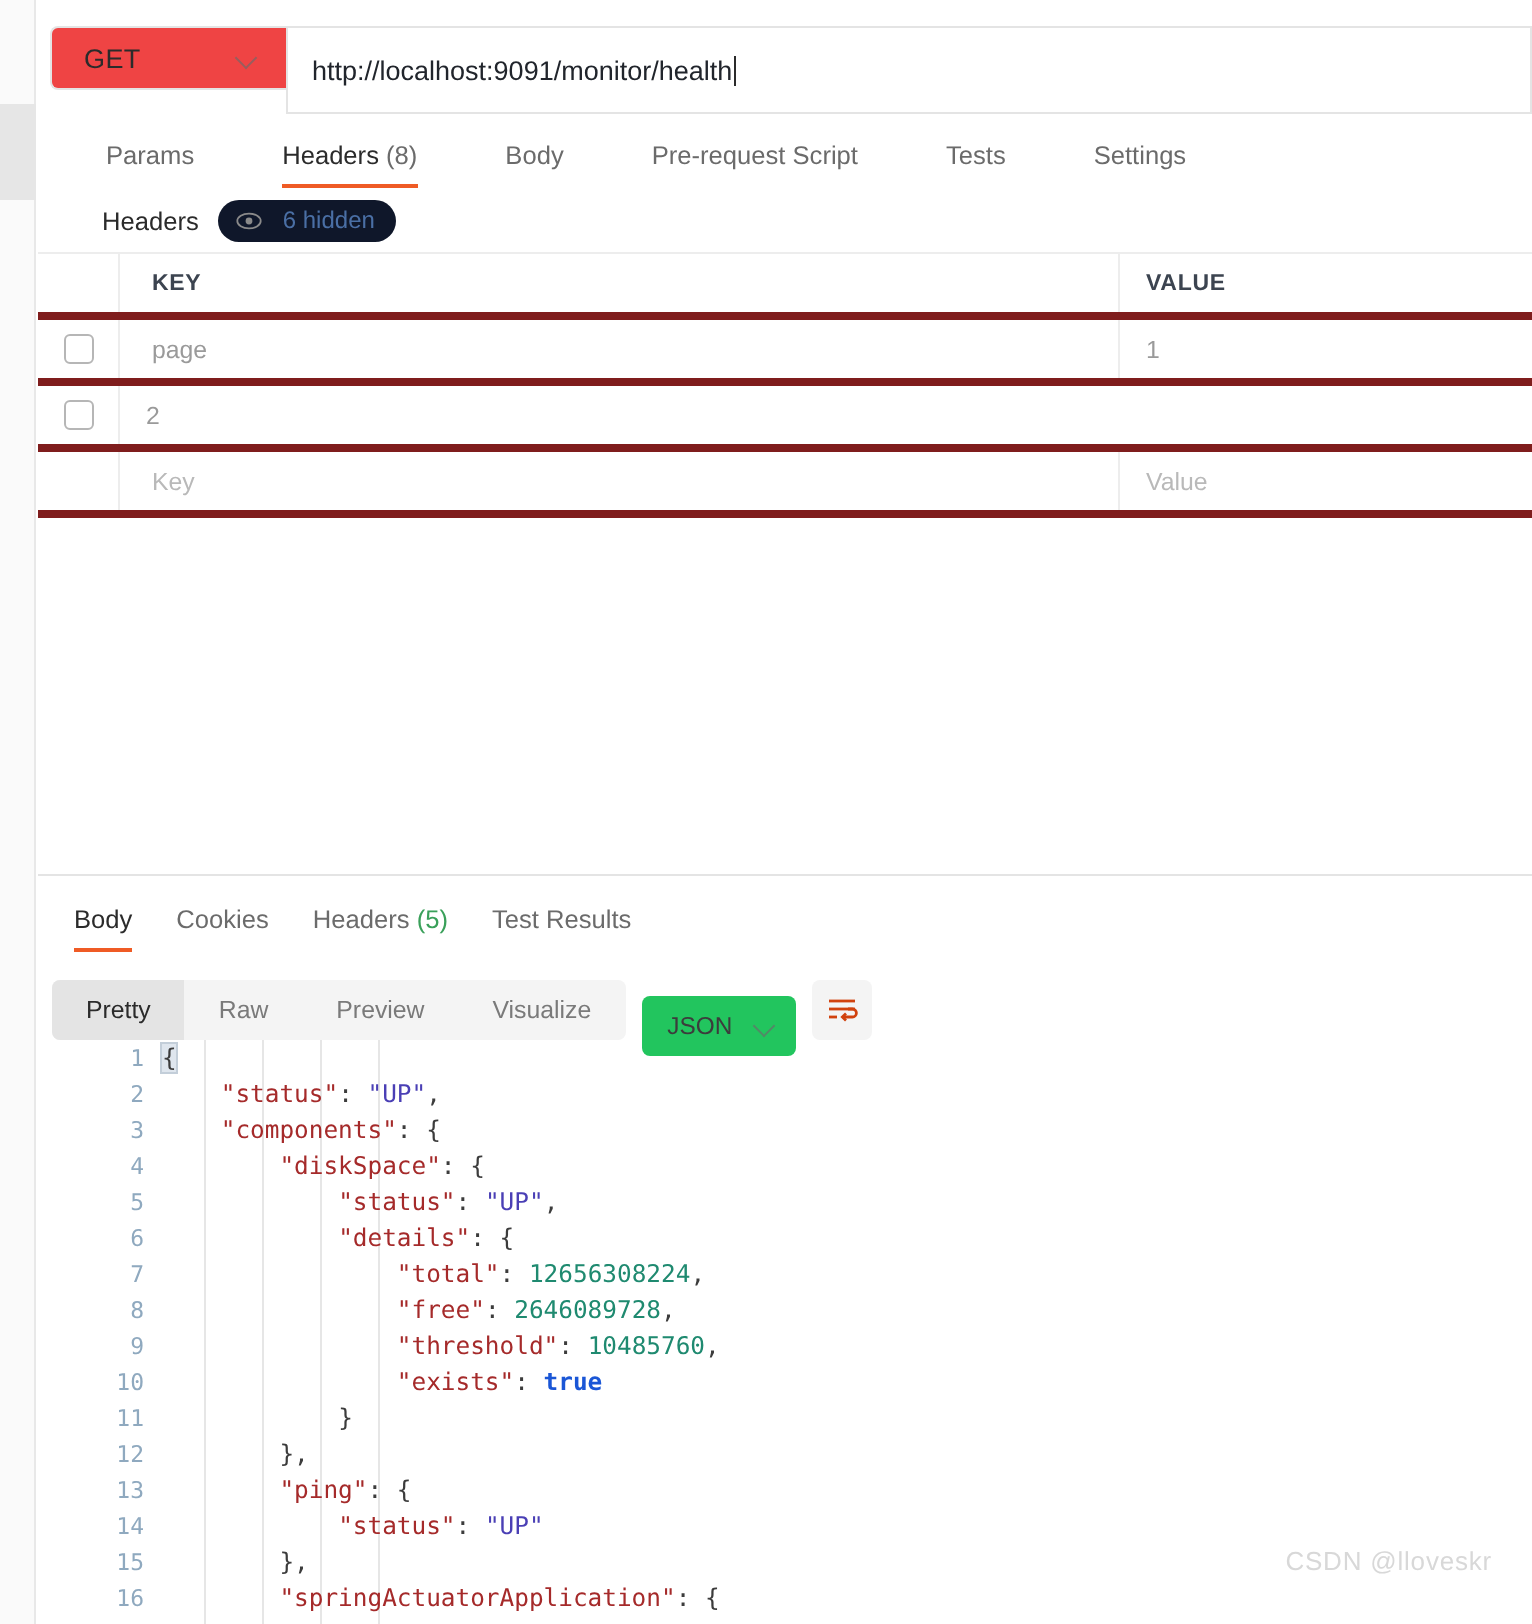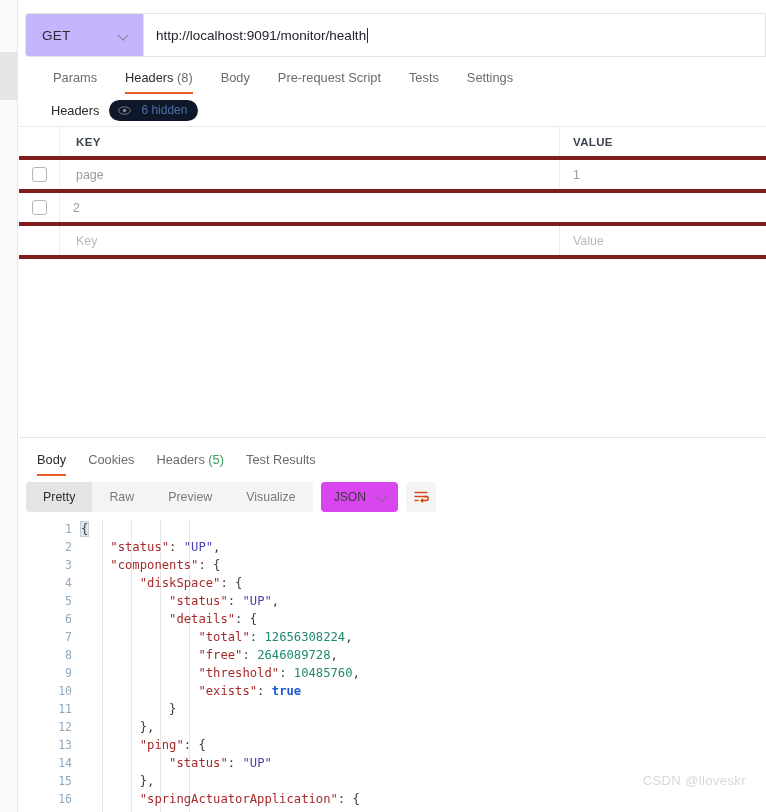--- a/index.html
+++ b/index.html
@@ -22,22 +22,22 @@
   }
 
   
   .request-pane { position:absolute; left:19px; top:0; right:0; height:437px; background:#fff; }
 
   .urlbar {
     position:absolute; left:6px; top:13px; right:0; height:44px;
     display:flex; align-items:stretch;
   }
   .method-box {
-    width:118px; height:44px;
-    background:#c4b5fd; border:1px solid #e4e4e4; border-right:none;
+    width:118px; height:32px;
+    background:#ef4444; border:1px solid #e4e4e4; border-right:none;
     border-radius:4px 0 0 4px;
     display:flex; align-items:center; justify-content:space-between;
     padding:0 13px 0 16px;
   }
   .method-label { font-size:13.5px; color:#2b2b2b; letter-spacing:.2px; }
   .chev { width:11px; height:11px; position:relative; opacity:.65; }
   .chev::after {
     content:""; position:absolute; left:0; top:1px; width:7px; height:7px;
     border-right:1.4px solid #6b6b6b; border-bottom:1.4px solid #6b6b6b;
     transform:rotate(45deg);
@@ -47,21 +47,21 @@
     display:flex; align-items:center; padding:0 12px;
   }
   .url-text { font-size:13.5px; color:#21252c; white-space:nowrap; }
   .caret {
     display:inline-block; width:1px; height:15px; background:#2b2b2b;
     margin-left:1px; vertical-align:-3px;
   }
 
   
   .req-tabs {
-    position:absolute; left:26px; top:64px; display:flex; gap:0;
+    position:absolute; left:26px; top:64px; display:flex; gap:16px;
   }
   .req-tab {
     position:relative; font-size:12.8px; color:#6b6b6b;
     padding:6px 14px 11px 14px; white-space:nowrap;
   }
   .req-tab:first-child { padding-left:8px; }
   .req-tab.active { color:#2b2b2b; }
   .req-tab.active::after {
     content:""; position:absolute; left:14px; right:14px; bottom:2px;
     height:2px; background:#ef5b25;
@@ -123,22 +123,23 @@
   .seg {
     display:flex; background:#f4f4f4; border-radius:4px; overflow:hidden; height:30px;
   }
   .seg-item {
     display:flex; align-items:center; padding:0 17px;
     font-size:12.4px; color:#7a7a7a;
   }
   .seg-item.active { background:#e4e4e4; color:#2b2b2b; }
   .fmt-box {
     display:flex; align-items:center; justify-content:space-between;
-    width:77px; height:30px; background:#d946ef; border-radius:4px;
+    width:77px; height:30px; background:#22c55e; border-radius:4px;
     padding:0 9px 0 13px;
+    margin-top:16px;
   }
   .fmt-label { font-size:12.2px; color:#3c3c3c; }
   .wrap-btn {
     width:30px; height:30px; background:#f4f4f4; border-radius:4px;
     display:flex; align-items:center; justify-content:center;
   }
 
   
   .code {
     position:absolute; left:0; top:82px; right:0; bottom:0; overflow:hidden;

